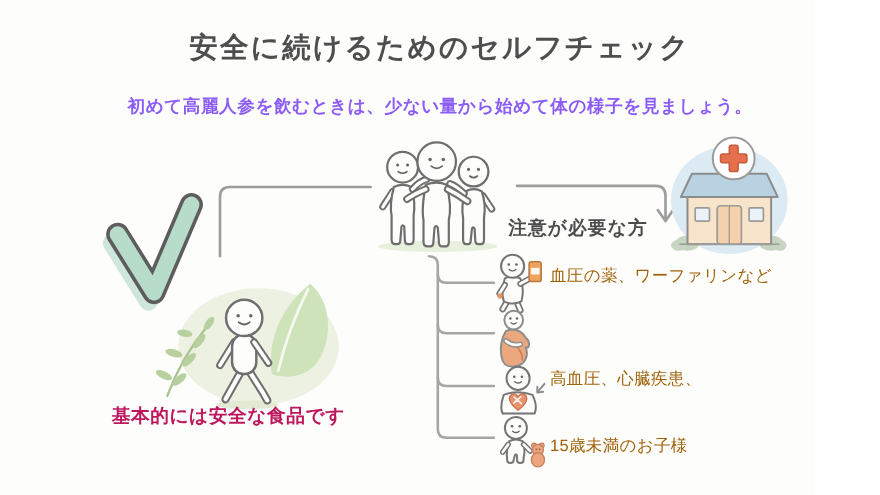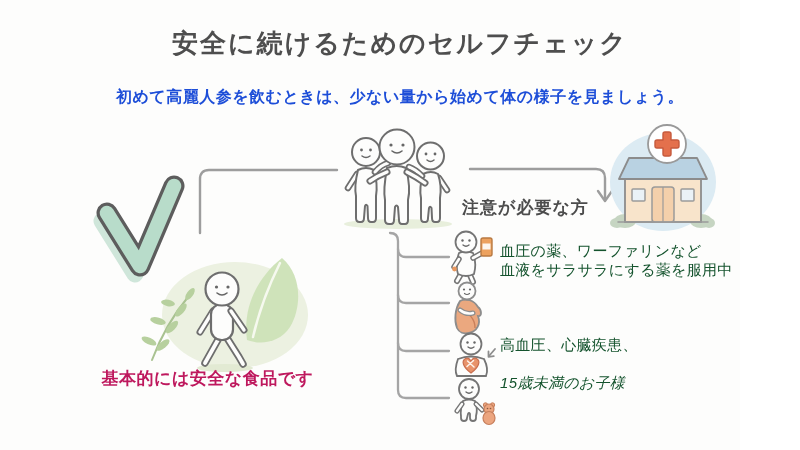--- a/index.html
+++ b/index.html
@@ -9,34 +9,34 @@
     font-family:"Liberation Sans","DejaVu Sans",sans-serif;
     color:#4e4e4e;
   }
   .abs{position:absolute;}
   .title{
     top:26px;left:0;width:800px;text-align:center;
     font-size:26px;font-weight:bold;letter-spacing:2px;color:#4e4e4e;
   }
   .subtitle{
     top:87px;left:0;width:800px;text-align:center;
-    font-size:16px;font-weight:bold;letter-spacing:0.5px;color:#1d4ed8;
+    font-size:16px;font-weight:bold;letter-spacing:0.5px;color:#8b5cf6;
   }
   .safe-label{
     top:367px;left:65px;width:285px;text-align:center;
     font-size:17px;font-weight:bold;color:#be185d;letter-spacing:0.5px;
   }
   .caution-label{
     top:196px;left:462px;font-size:17px;font-weight:bold;color:#4c4c4c;letter-spacing:1px;
   }
-  .item-text{font-size:15px;color:#14532d;line-height:19px;letter-spacing:0.3px;}
+  .item-text{font-size:15px;color:#a16207;line-height:19px;letter-spacing:0.3px;}
   .it1{top:241px;left:500px;}
   .it2{top:296px;left:500px;}
   .it3{top:336px;left:500px;font-family:Liberation Serif, serif;}
-  .it4{top:373px;left:500px;font-style:italic;}
+  .it4{top:396px;left:500px;}
   svg{display:block;overflow:visible;}
 </style>
 </head>
 <body>
 
 <div id="stage">
 
   <div class="abs title">安全に続けるためのセルフチェック</div>
   <div class="abs subtitle">初めて高麗人参を飲むときは、少ない量から始めて体の様子を見ましょう。</div>
 
@@ -206,21 +206,20 @@
         <circle cx="38.5" cy="32.5" r="0.8" fill="#8a5a3e"></circle>
     </g>
     <circle cx="17" cy="13" r="10" fill="#fdfdfc" stroke="#757575" stroke-width="1.8"></circle>
     <circle cx="13.5" cy="11.5" r="1.2" fill="#666"></circle>
       <circle cx="20.5" cy="11.5" r="1.2" fill="#666"></circle>
     <path d="M14 16 Q17 18.5 20 16" fill="none" stroke="#666" stroke-width="1.3" stroke-linecap="round"></path>
   </svg>
 
   <div class="abs item-text it1">
     <div>血圧の薬、ワーファリンなど</div>
-    <div>血液をサラサラにする薬を服用中</div>
   </div>
   <div class="abs item-text it3">
     <div>高血圧、心臓疾患、</div>
   </div>
   <div class="abs item-text it4">
     <div>15歳未満のお子様</div>
   </div>
 
 </div>
 

